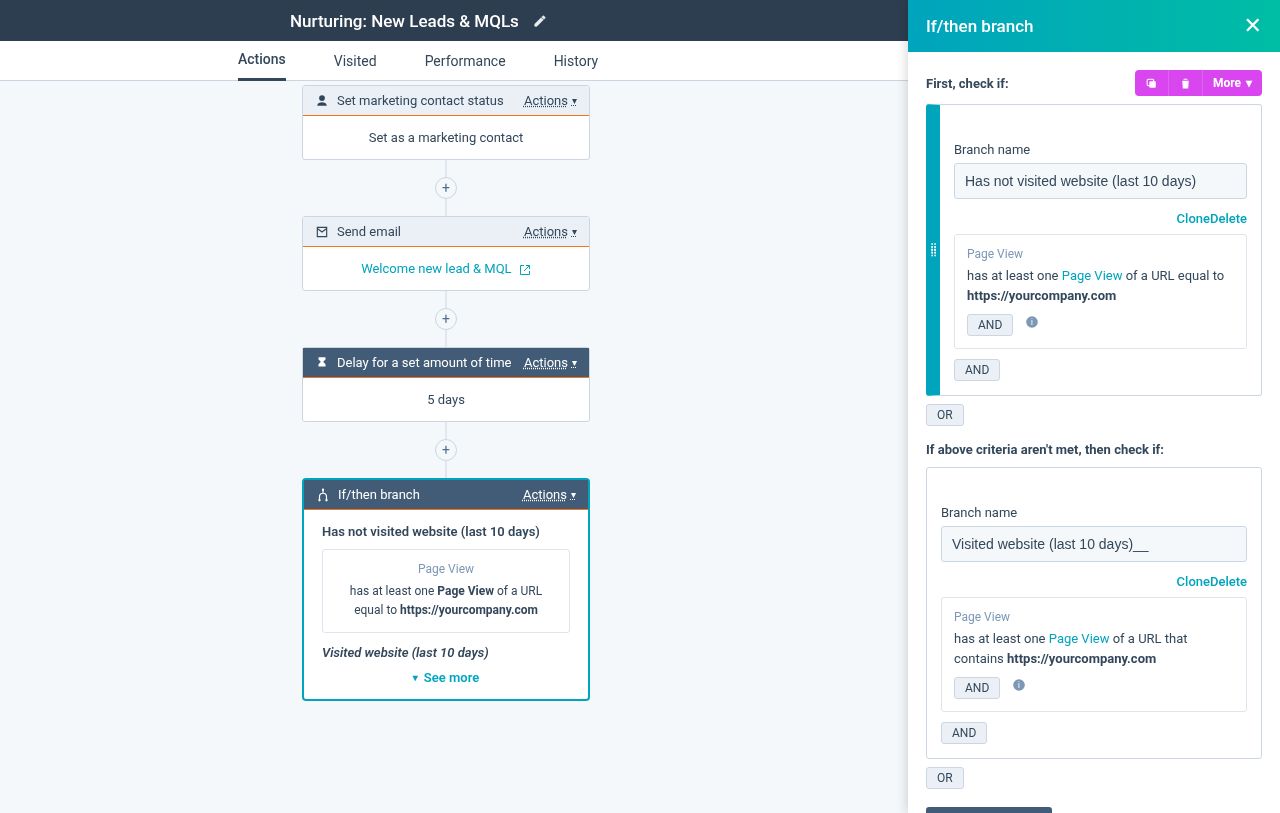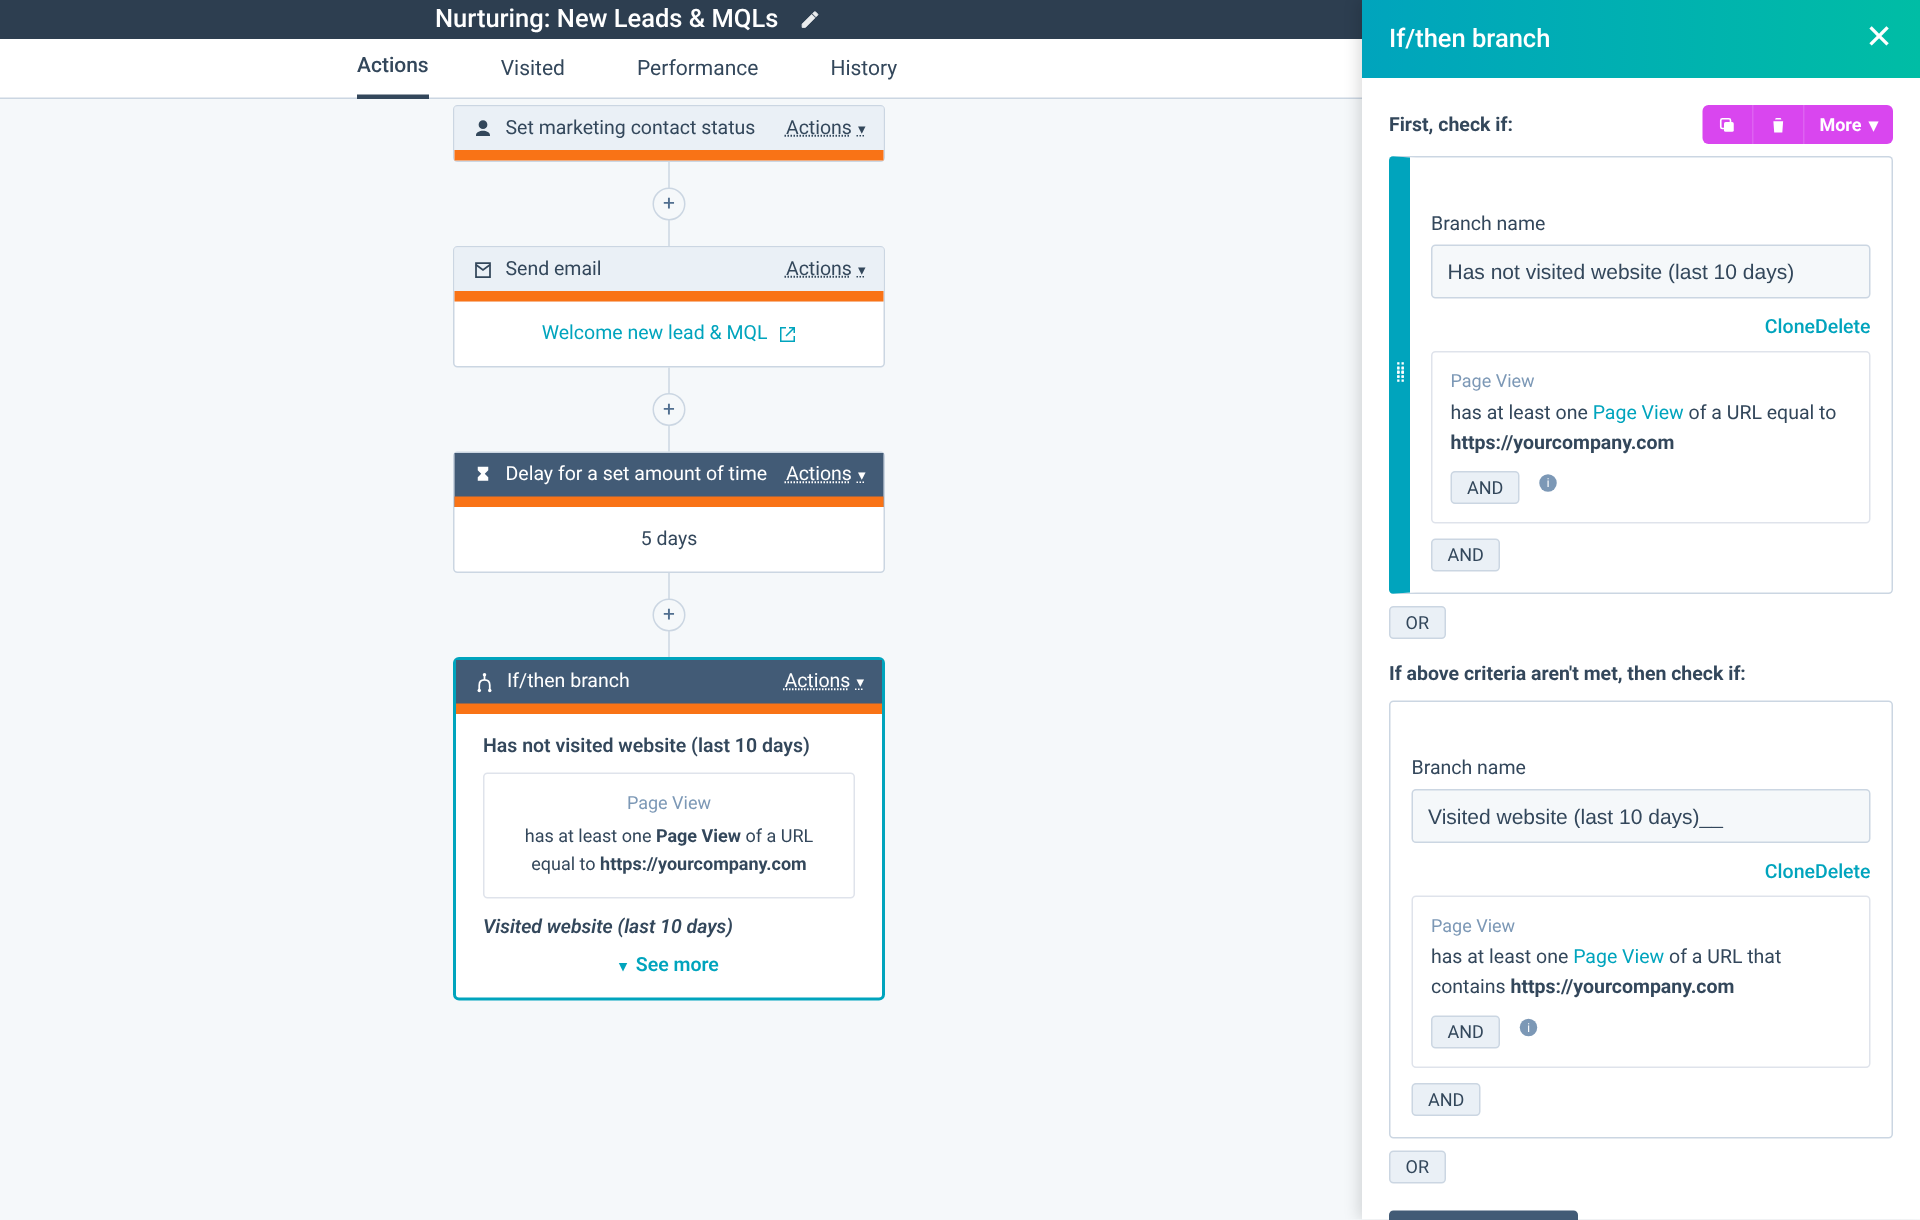--- a/index.html
+++ b/index.html
@@ -9,21 +9,21 @@
   color: #33475b;
   background: #f5f8fa;
   width: 1280px;
   height: 813px;
   overflow: hidden;
   position: relative;
 }
 
 
 .top-header {
-  height: 26px;
+  height: 41px;
   background: #2d3e50;
   color: #fff;
   display: flex;
   align-items: center;
   padding-left: 290px;
 }
 .top-header .title {
   font-size: 17px;
   font-weight: 500;
 }
@@ -79,21 +79,21 @@
   border: 1px solid #cbd6e2;
   border-radius: 3px;
   margin-bottom: 0;
 }
 .node.selected {
   border: 2px solid #00a4bd;
   border-radius: 4px;
 }
 .node-header {
   background: #eaf0f6;
-  border-bottom: 7px solid #f97316;
+  border-bottom: 1px solid #f97316;
   padding: 7px 12px;
   display: flex;
   justify-content: space-between;
   font-size: 13px;
   color: #33475b;
 }
 .node-header.dark {
   background: #425b76;
   color: #fff;
 }
@@ -356,20 +356,21 @@
         <div class="left">
           <span class="icon">
             <svg viewBox="0 0 24 24">
                 <path d="M12 12a5 5 0 1 0-5-5 5 5 0 0 0 5 5zm0 2c-4 0-8 2-8 5v1h16v-1c0-3-4-5-8-5z"></path>
               </svg>
           </span>
           <span>Set marketing contact status</span>
         </div>
         <span class="actions-link">Actions</span>
       </div>
+      <div class="node-body">Set as a marketing contact</div>
     </div>
 
     <div class="connector">
       <div class="add-btn">+</div>
     </div>
 
     <div class="node">
       <div class="node-header">
         <div class="left">
           <span class="icon">

